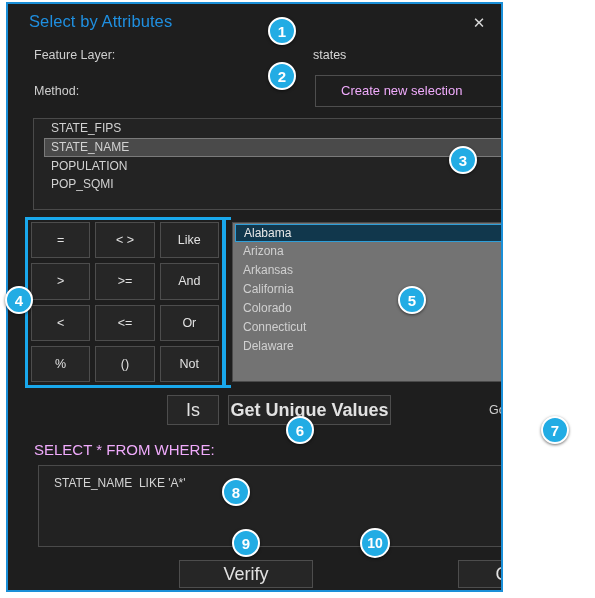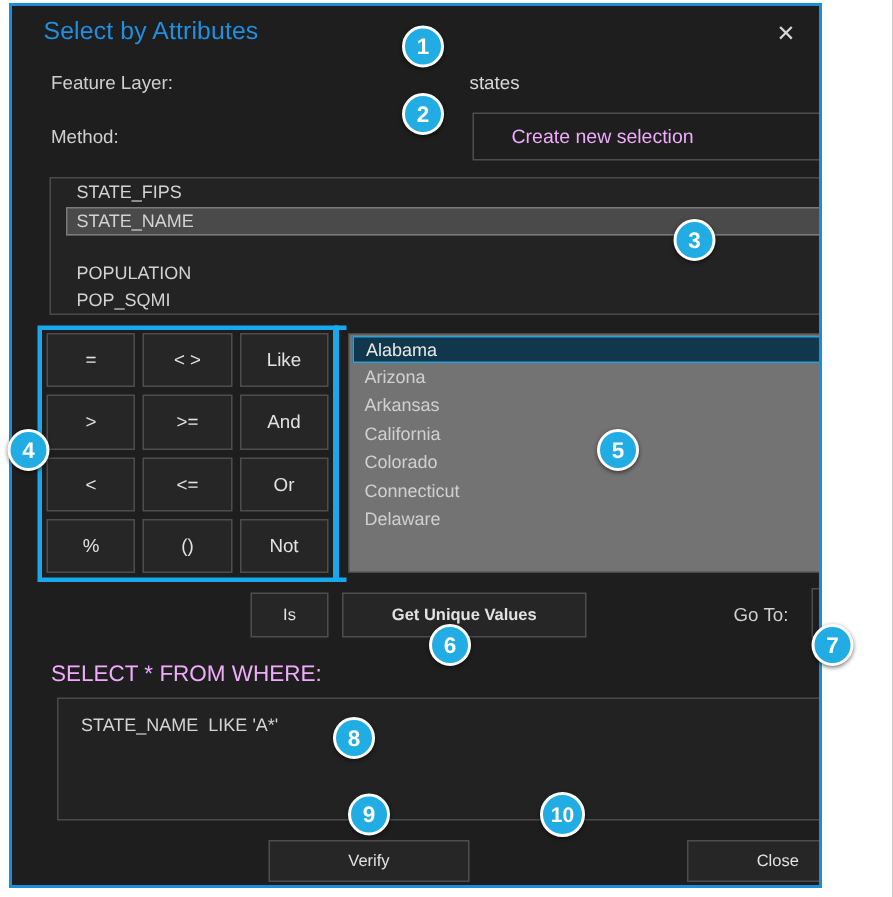--- a/index.html
+++ b/index.html
@@ -18,21 +18,21 @@
     position: relative;
     width: 595px;
     height: 598px;
   }
 
   
   .dialog {
     position: absolute;
     left: 6px;
     top: 2px;
-    width: 542px;
+    width: 497px;
     height: 590px;
     box-sizing: border-box;
     border: 2px solid #1a8fd8;
     background: #1e1e1e;
     overflow: hidden;
   }
 
   .dialog-inner {
     position: relative;
     width: 100%;
@@ -123,21 +123,21 @@
     padding-left: 17px;
     font-size: 12px;
     color: #d2d2d2;
     white-space: nowrap;
     cursor: pointer;
   }
   .field-row.selected {
     background: #4a4a4a;
     border: 1px solid #7a7a7a;
     box-sizing: border-box;
-    margin: 0 8px 16px 10px;
+    margin: 0 8px 0 10px;
     padding-left: 6px;
     height: 19px;
     line-height: 17px;
   }
   .fieldlist-scroll {
     position: absolute;
     right: 1px;
     top: 1px;
     width: 12px;
     height: 89px;
@@ -248,21 +248,21 @@
     cursor: pointer;
   }
 
   
   .btn {
     position: absolute;
     box-sizing: border-box;
     border: 1px solid #4d4d4d;
     background: #262626;
     color: #e2e2e2;
-    font-size: 11px;
+    font-size: 18px;
     display: flex;
     align-items: center;
     justify-content: center;
     cursor: pointer;
     user-select: none;
   }
   .btn-is       { left: 159px; top: 391px; width: 52px; height: 30px; }
   .btn-unique   { left: 220px; top: 391px; width: 163px; height: 30px;
                   font-weight: bold; }
   .lbl-goto     { left: 481px; top: 399px; }

